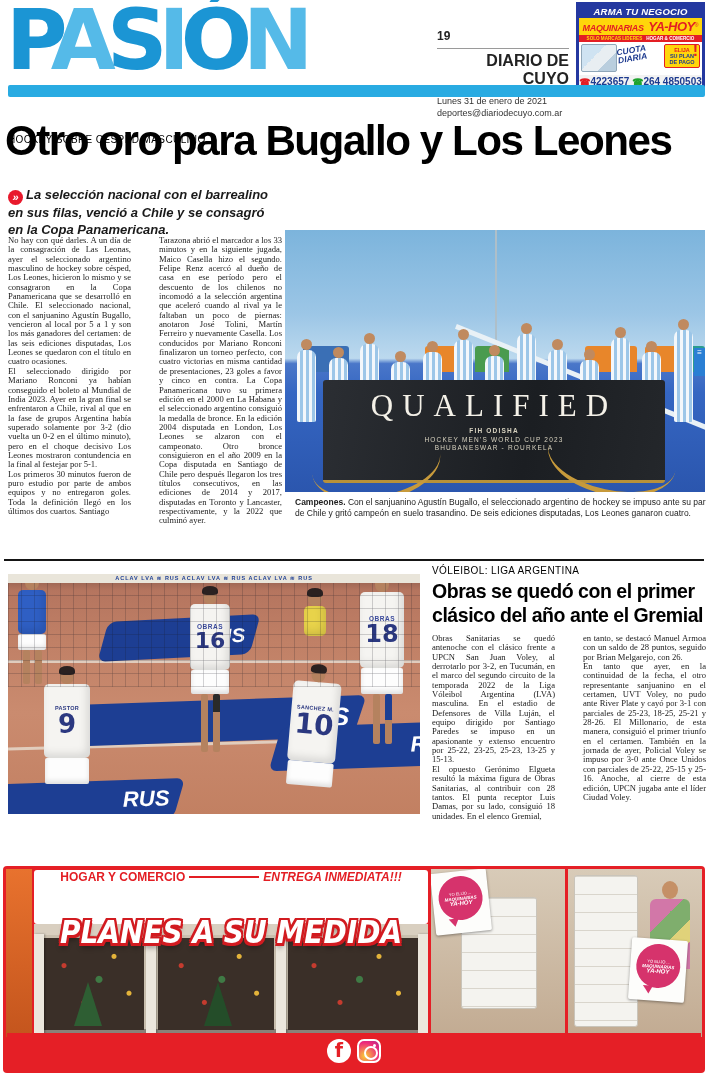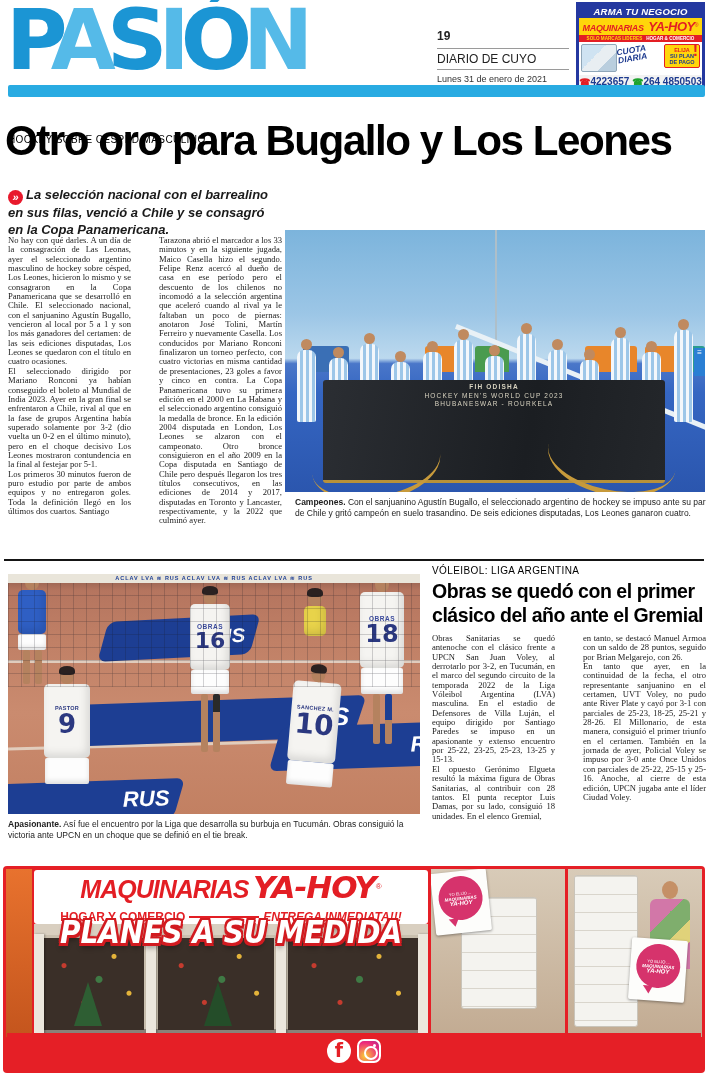--- a/index.html
+++ b/index.html
@@ -7,21 +7,21 @@
         font-family:"Liberation Sans",sans-serif;color:#111;}
   .abs{position:absolute;}
 
   
   .logo{left:6px;top:-6px;font-family:"DejaVu Sans",sans-serif;font-weight:bold;
         font-size:84px;letter-spacing:-9px;line-height:92px;white-space:nowrap;}
   .cyanbar{left:8px;top:85px;width:697px;height:12px;background:#29abe2;border-radius:2px;}
   .mh-center{left:437px;top:29px;width:132px;font-size:9px;color:#222;}
   .mh-num{font-size:12px;font-weight:bold;padding-bottom:3px;}
   .mh-line{border-top:1px solid #9a9a9a;margin:2px 0;}
-  .mh-paper{font-weight:normal;font-size:12px;padding:1px 0;}
+  .mh-paper{font-weight:bold;font-size:16px;padding:1px 0;text-align:right;}
   .mh-date,.mh-mail{font-size:9px;color:#333;padding-top:2px;}
 
   
   .tad{left:576px;top:2px;width:129px;height:89px;background:#fff;border:3px solid #2438a0;
        box-sizing:border-box;display:flex;flex-direction:column;overflow:hidden;}
   .tad-r1{background:#2438a0;color:#fff;font-weight:bold;font-style:italic;font-size:9.5px;
           text-align:center;padding:1px 0;letter-spacing:.2px;}
   .tad-r2{background:#ffd60a;text-align:center;line-height:13px;padding-top:1px;white-space:nowrap;}
   .tad-maq{color:#e31e24;font-style:italic;font-weight:bold;font-size:9px;letter-spacing:-.3px;}
   .tad-yh{color:#e31e24;font-style:italic;font-weight:bold;font-size:13px;letter-spacing:-.5px;}
@@ -260,20 +260,21 @@
       <div class="hplayer" style="height:82px"></div>
       <div class="hplayer" style="height:66px"></div>
       <div class="hplayer" style="height:88px"></div>
       <div class="hplayer" style="height:72px"></div>
       <div class="hplayer" style="height:62px"></div>
       <div class="hplayer" style="height:84px"></div>
       <div class="hplayer" style="height:70px"></div>
       <div class="hplayer" style="height:92px"></div>
     </div>
     <div class="hp-banner">
+      <div class="hp-q">QUALIFIED</div>
       <div class="hp-s hp-s1">FIH ODISHA</div>
       <div class="hp-s">HOCKEY MEN'S WORLD CUP 2023</div>
       <div class="hp-s">BHUBANESWAR - ROURKELA</div>
     </div>
     <div class="hp-gold" style="left:26px;top:196px;transform:rotate(-10deg);"></div>
     <div class="hp-gold" style="right:28px;top:190px;transform:rotate(12deg);"></div>
     <div class="hp-sign">≡</div>
   </div>
   <div class="abs caption h-cap">
     <span class="cap-b">Campeones.</span><span> Con el sanjuanino Agustín Bugallo, el seleccionado argentino de hockey se impuso ante su par de Chile y gritó campeón en suelo trasandino. De seis ediciones disputadas, Los Leones ganaron cuatro.</span>
@@ -350,41 +351,34 @@
         <span class="vp-team">OBRAS</span>
         <span class="vp-num" style="font-size:24px;">18</span>
       </div>
       <div class="vp-shorts" style="width:42px;height:26px;"></div>
       <div class="vp-legs">
           <div class="vp-leg" style="height:50px;"></div>
           <div class="vp-leg" style="height:50px;background:linear-gradient(#1d3e93 0 26px,#b5825f 26px);"></div>
         </div>
     </div>
     <div class="vb-net"></div>
-  </div>
-  <div class="abs caption v-cap">
-    <span class="cap-b">Apasionante.</span><span> Así fue el encuentro por la Liga que desarrolla su burbuja en Tucumán. Obras consiguió la victoria ante UPCN en un choque que se definió en el tie break.</span>
   </div>
 
   <div class="abs kicker k2">VÓLEIBOL: LIGA ARGENTINA</div>
   <div class="abs headline2">Obras se quedó con el primer clásico del año ante el Gremial</div>
   <div class="abs cols v-cols">
     <div class="col">Obras Sanitarias se quedó antenoche con el clásico frente a UPCN San Juan Voley, al derrotarlo por 3-2, en Tucumán, en el marco del segundo circuito de la temporada 2022 de la Liga Vóleibol Argentina (LVA) masculina. En el estadio de Defensores de Villa Luján, el equipo dirigido por Santiago Paredes se impuso en un apasionante y extenso encuentro por 25-22, 23-25, 25-23, 13-25 y 15-13.
 El opuesto Gerónimo Elgueta resultó la máxima figura de Obras Sanitarias, al contribuir con 28 tantos. El punta receptor Luis Damas, por su lado, consiguió 18 unidades. En el elenco Gremial,</div>
     <div class="col">en tanto, se destacó Manuel Armoa con un saldo de 28 puntos, seguido por Brian Melgarejo, con 26.
 En tanto que ayer, en la continuidad de la fecha, el otro representante sanjuanino en el certamen, UVT Voley, no pudo ante  River Plate y cayó por 3-1 con  parciales de 25-23, 18-25, 25-21 y  28-26. El Millonario, de esta manera, consiguió el primer triunfo  en el certamen. También en la  jornada de ayer, Policial Voley  se impuso por 3-0 ante Once Unidos con parciales de 25-22, 25-15 y 25-16. Anoche, al cierre de esta  edición, UPCN jugaba ante el líder Ciudad Voley.</div>
   </div>
 
   <div class="abs bad">
     <div class="ba-strip"></div>
     <div class="ba-banner">
-      <div class="ba-b1">
-        <span class="ba-maq">MAQUINARIAS</span>
-        <span class="ba-yh">YA-HOY</span><span class="ba-reg">®</span>
-      </div>
       <div class="ba-b2">
         <span>HOGAR Y COMERCIO</span><span class="ba-dash"></span><span class="it">ENTREGA INMEDIATA!!!</span>
       </div>
     </div>
     <div class="ba-store">
       <div class="ba-window" style="left:10px;width:100px;">
           <div class="ba-tree" style="left:30px;"></div>
         </div>
       <div class="ba-window" style="left:124px;width:116px;">
           <div class="ba-tree" style="left:46px;border-bottom-color:#244d29;"></div>

